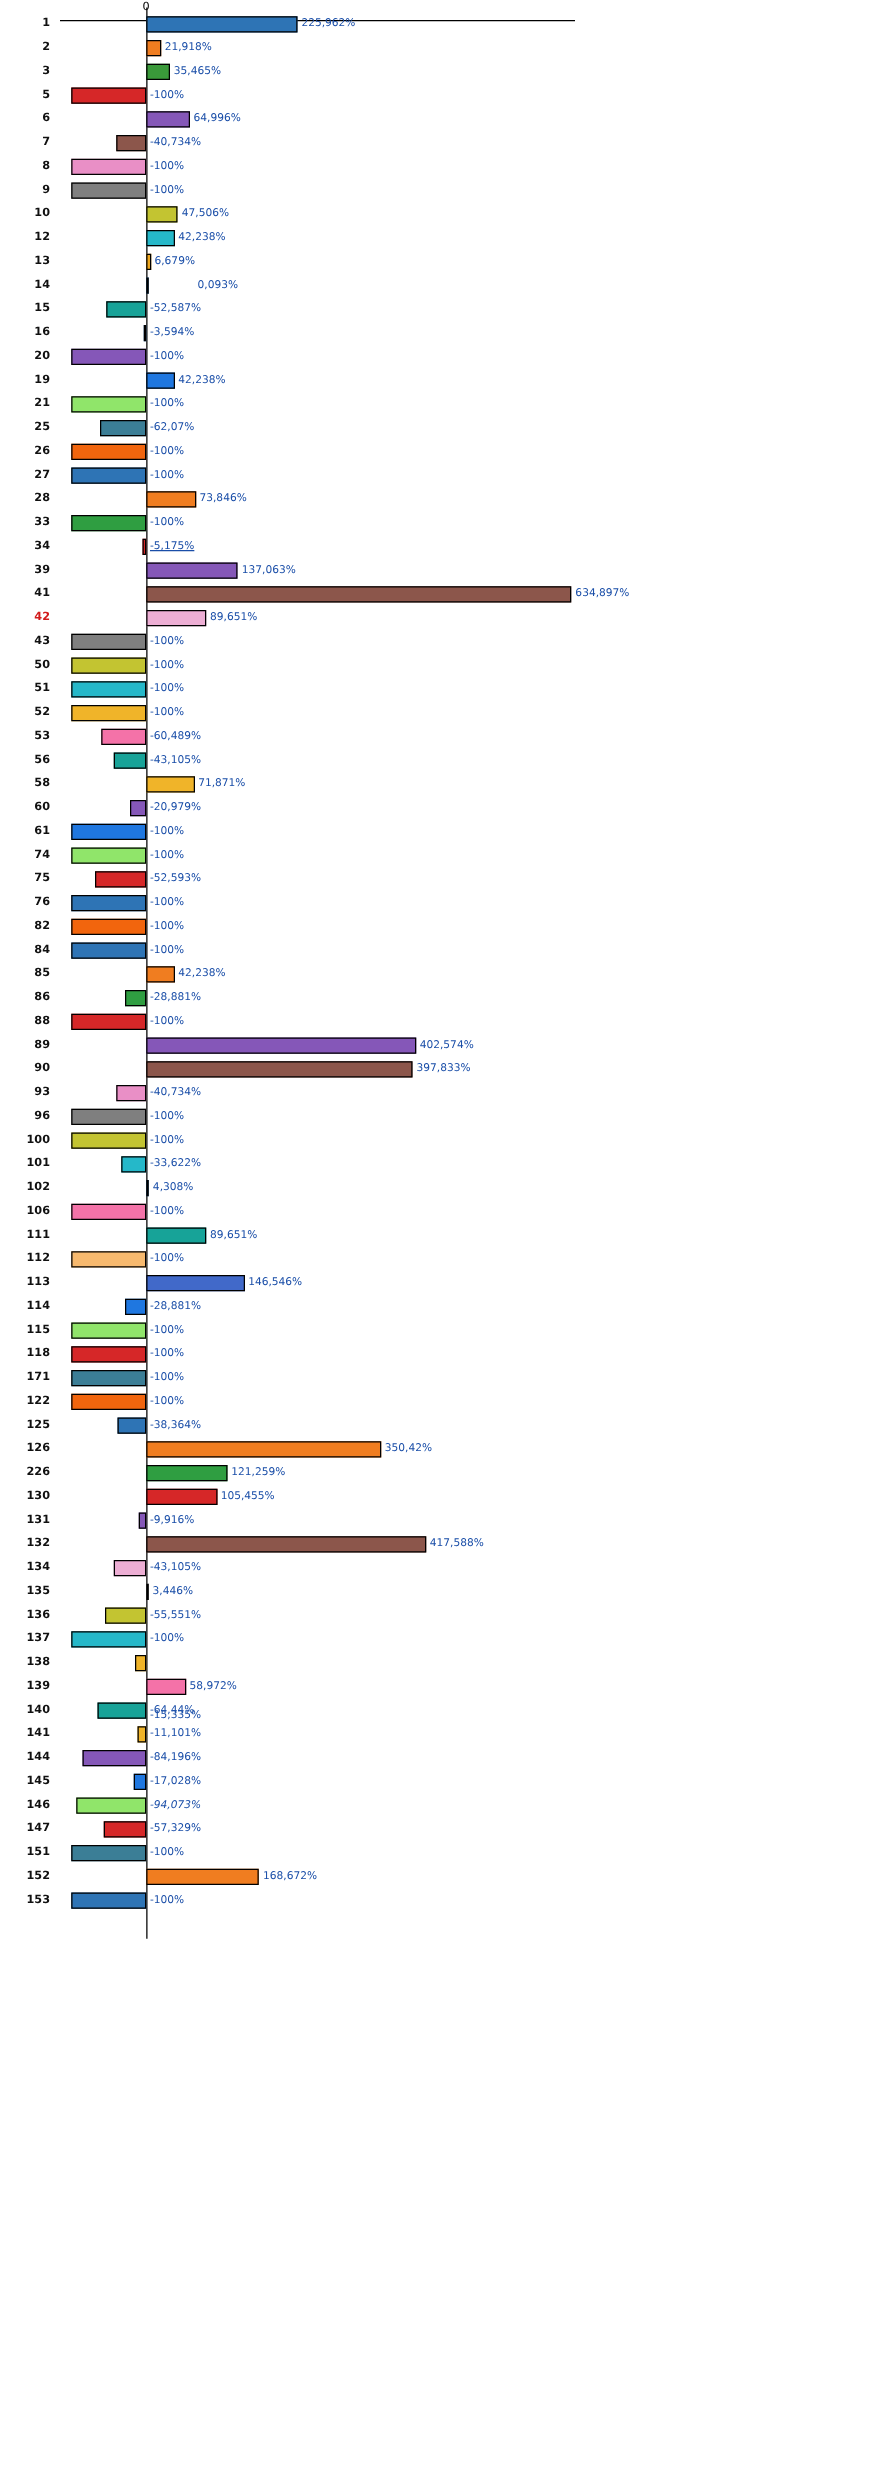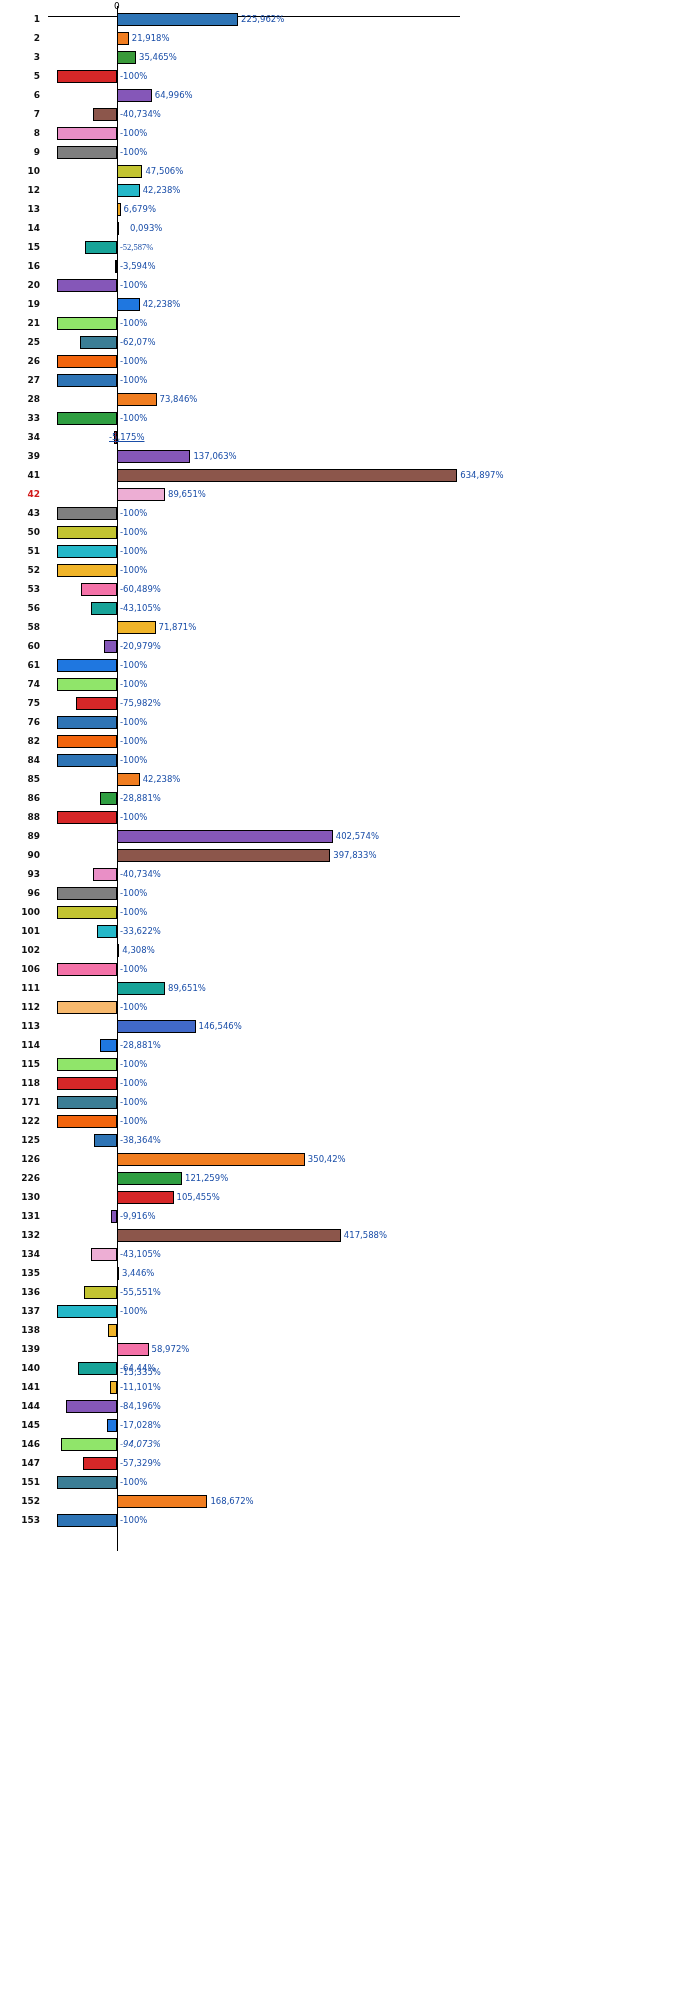--- a/index.html
+++ b/index.html
@@ -136,26 +136,26 @@
         <div class="val-label" style="left: 142.64px;">42,238%</div>
       </div>
       <div class="row">
         <div class="cat-label">13</div>
         <div class="bar" style="background: rgb(240, 168, 30); left: 117px; width: 3.57994px;"></div>
         <div class="val-label" style="left: 123.58px;">6,679%</div>
       </div>
       <div class="row">
         <div class="cat-label">14</div>
         <div class="bar" style="background: rgb(46, 116, 181); left: 117px; width: 2px;"></div>
-        <div class="val-label" style="left: 130px;">0,093%</div>
+        <div class="val-label" style="left: 118px; padding-left: 40px;">0,093%</div>
       </div>
       <div class="row">
         <div class="cat-label">15</div>
         <div class="bar" style="background: rgb(23, 163, 152); left: 85.4478px; width: 31.5522px;"></div>
-        <div class="val-label" style="left: 120px; font-family: Liberation Serif, serif;">-52,587%</div>
+        <div class="val-label" style="left: 120px;">-52,587%</div>
       </div>
       <div class="row">
         <div class="cat-label">16</div>
         <div class="bar" style="background: rgb(46, 116, 181); left: 114.844px; width: 2.1564px;"></div>
         <div class="val-label" style="left: 120px;">-3,594%</div>
       </div>
       <div class="row">
         <div class="cat-label">20</div>
         <div class="bar" style="background: rgb(133, 87, 184); left: 57px; width: 60px;"></div>
         <div class="val-label" style="left: 120px;">-100%</div>
@@ -191,21 +191,21 @@
         <div class="val-label" style="left: 159.581px;">73,846%</div>
       </div>
       <div class="row">
         <div class="cat-label">33</div>
         <div class="bar" style="background: rgb(47, 158, 65); left: 57px; width: 60px;"></div>
         <div class="val-label" style="left: 120px;">-100%</div>
       </div>
       <div class="row">
         <div class="cat-label">34</div>
         <div class="bar" style="background: rgb(214, 39, 40); left: 113.895px; width: 3.105px;"></div>
-        <div class="val-label" style="left: 109px; text-decoration: underline;">-5,175%</div>
+        <div class="val-label" style="left: 120px; text-decoration: underline;">-5,175%</div>
       </div>
       <div class="row">
         <div class="cat-label">39</div>
         <div class="bar" style="background: rgb(133, 87, 184); left: 117px; width: 73.4658px;"></div>
         <div class="val-label" style="left: 193.466px;">137,063%</div>
       </div>
       <div class="row">
         <div class="cat-label">41</div>
         <div class="bar" style="background: rgb(140, 86, 75); left: 117px; width: 340.305px;"></div>
         <div class="val-label" style="left: 460.305px;">634,897%</div>
@@ -261,21 +261,21 @@
         <div class="val-label" style="left: 120px;">-100%</div>
       </div>
       <div class="row">
         <div class="cat-label">74</div>
         <div class="bar" style="background: rgb(144, 229, 106); left: 57px; width: 60px;"></div>
         <div class="val-label" style="left: 120px;">-100%</div>
       </div>
       <div class="row">
         <div class="cat-label">75</div>
         <div class="bar" style="background: rgb(214, 39, 40); left: 75.9648px; width: 41.0352px;"></div>
-        <div class="val-label" style="left: 120px;">-75,982%</div>
+        <div class="val-label" style="left: 120px;">-52,593%</div>
       </div>
       <div class="row">
         <div class="cat-label">76</div>
         <div class="bar" style="background: rgb(46, 116, 181); left: 57px; width: 60px;"></div>
         <div class="val-label" style="left: 120px;">-100%</div>
       </div>
       <div class="row">
         <div class="cat-label">82</div>
         <div class="bar" style="background: rgb(242, 101, 13); left: 57px; width: 60px;"></div>
         <div class="val-label" style="left: 120px;">-100%</div>

